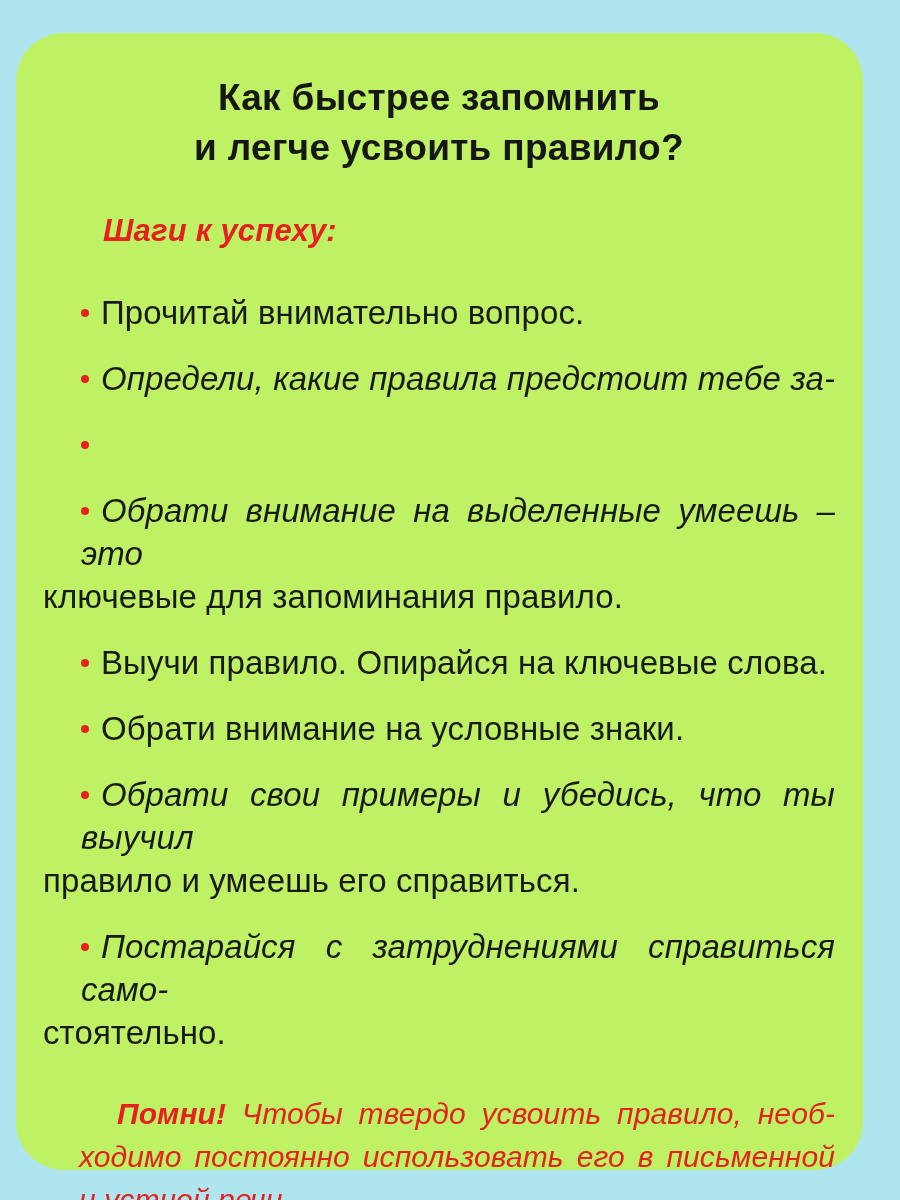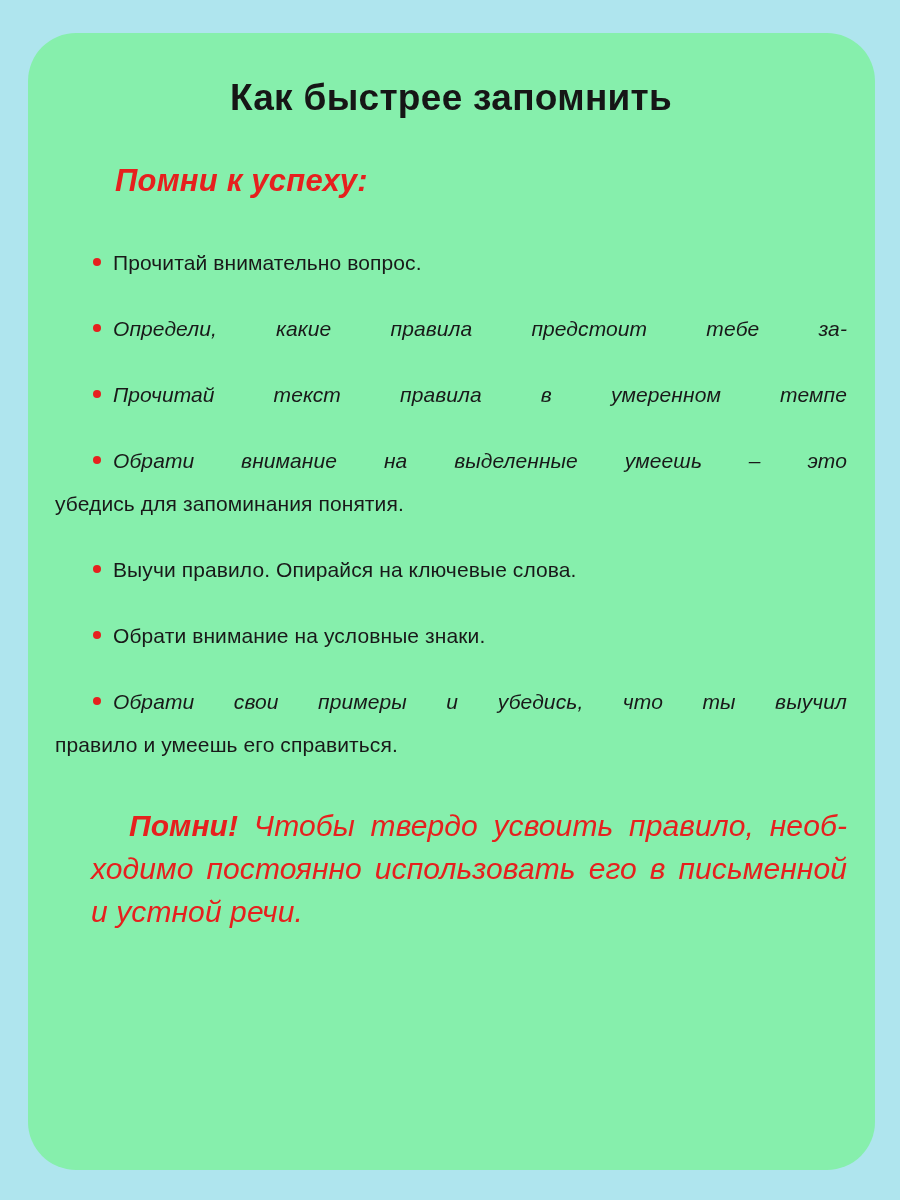--- a/index.html
+++ b/index.html
@@ -9,25 +9,25 @@
   body {
     width: 900px;
     height: 1200px;
     position: relative;
     background: #afe5ee;
     font-family: "Liberation Sans", "DejaVu Sans", sans-serif;
     overflow: hidden;
   }
   .card {
     position: absolute;
-    left: 28px;
+    left: 16px;
     top: 33px;
     width: 847px;
     height: 1137px;
-    background: #86efac;
+    background: #bef264;
     border-radius: 48px;
     box-sizing: border-box;
     padding: 40px 28px 0 27px;
   }
   .title {
     margin: 0 0 40px 0;
     text-align: center;
     font-size: 37px;
     font-weight: bold;
     line-height: 50px;
@@ -39,21 +39,21 @@
     margin: 0 0 42px 0;
     padding-left: 60px;
     font-size: 31px;
     font-weight: bold;
     font-style: italic;
     color: #e6201e;
     letter-spacing: 0.2px;
   }
   .para { margin: 0 0 23px 0; }
   .line {
-    font-size: 21px;
+    font-size: 33px;
     line-height: 43px;
     color: #191919;
     text-align: left;
     letter-spacing: 0.1px;
   }
   .line.fill {
     text-align: justify;
     text-align-last: justify;
     font-style: italic;
   }
@@ -75,48 +75,53 @@
     line-height: 43px;
   }
   .reminder .lead { font-weight: bold; }
 </style>
 </head>
 <body>
 
 <div class="card">
   <h1 class="title">
     <span class="title-line">Как быстрее запомнить</span>
+    <span class="title-line">и легче усвоить правило?</span>
   </h1>
 
-  <div class="subtitle">Помни к успеху:</div>
+  <div class="subtitle">Шаги к успеху:</div>
 
   <div id="bullets">
       <div class="para">
         <div class="line first"><span class="dot"></span><span class="txt">Прочитай внимательно вопрос.</span></div>
       </div>
       <div class="para">
         <div class="line fill first"><span class="dot"></span><span class="txt">Определи, какие правила предстоит тебе за-</span></div>
       </div>
       <div class="para">
-        <div class="line fill first"><span class="dot"></span><span class="txt">Прочитай текст правила в умеренном темпе</span></div>
+        <div class="line fill first"><span class="dot"></span></div>
       </div>
       <div class="para">
         <div class="line fill first"><span class="dot"></span><span class="txt">Обрати внимание на выделенные умеешь – это</span></div>
-        <div class="line"><span class="txt">убедись для запоминания понятия.</span></div>
+        <div class="line"><span class="txt">ключевые для запоминания правило.</span></div>
       </div>
       <div class="para">
         <div class="line first"><span class="dot"></span><span class="txt">Выучи правило. Опирайся на ключевые слова.</span></div>
       </div>
       <div class="para">
         <div class="line first"><span class="dot"></span><span class="txt">Обрати внимание на условные знаки.</span></div>
       </div>
       <div class="para">
         <div class="line fill first"><span class="dot"></span><span class="txt">Обрати свои примеры и убедись, что ты выучил</span></div>
         <div class="line"><span class="txt">правило и умеешь его справиться.</span></div>
       </div>
+      <div class="para">
+        <div class="line fill first"><span class="dot"></span><span class="txt">Постарайся с затруднениями справиться само-</span></div>
+        <div class="line"><span class="txt">стоятельно.</span></div>
+      </div>
     </div>
 
   <div id="reminder" class="reminder">
       <div class="line fill first"><span class="lead">Помни!</span><span class="txt"> Чтобы твердо усвоить правило, необ-</span></div>
       <div class="line fill"><span class="txt">ходимо постоянно использовать его в письменной</span></div>
       <div class="line"><span class="txt">и устной речи.</span></div>
     </div>
 </div>
 
 </body></html>

